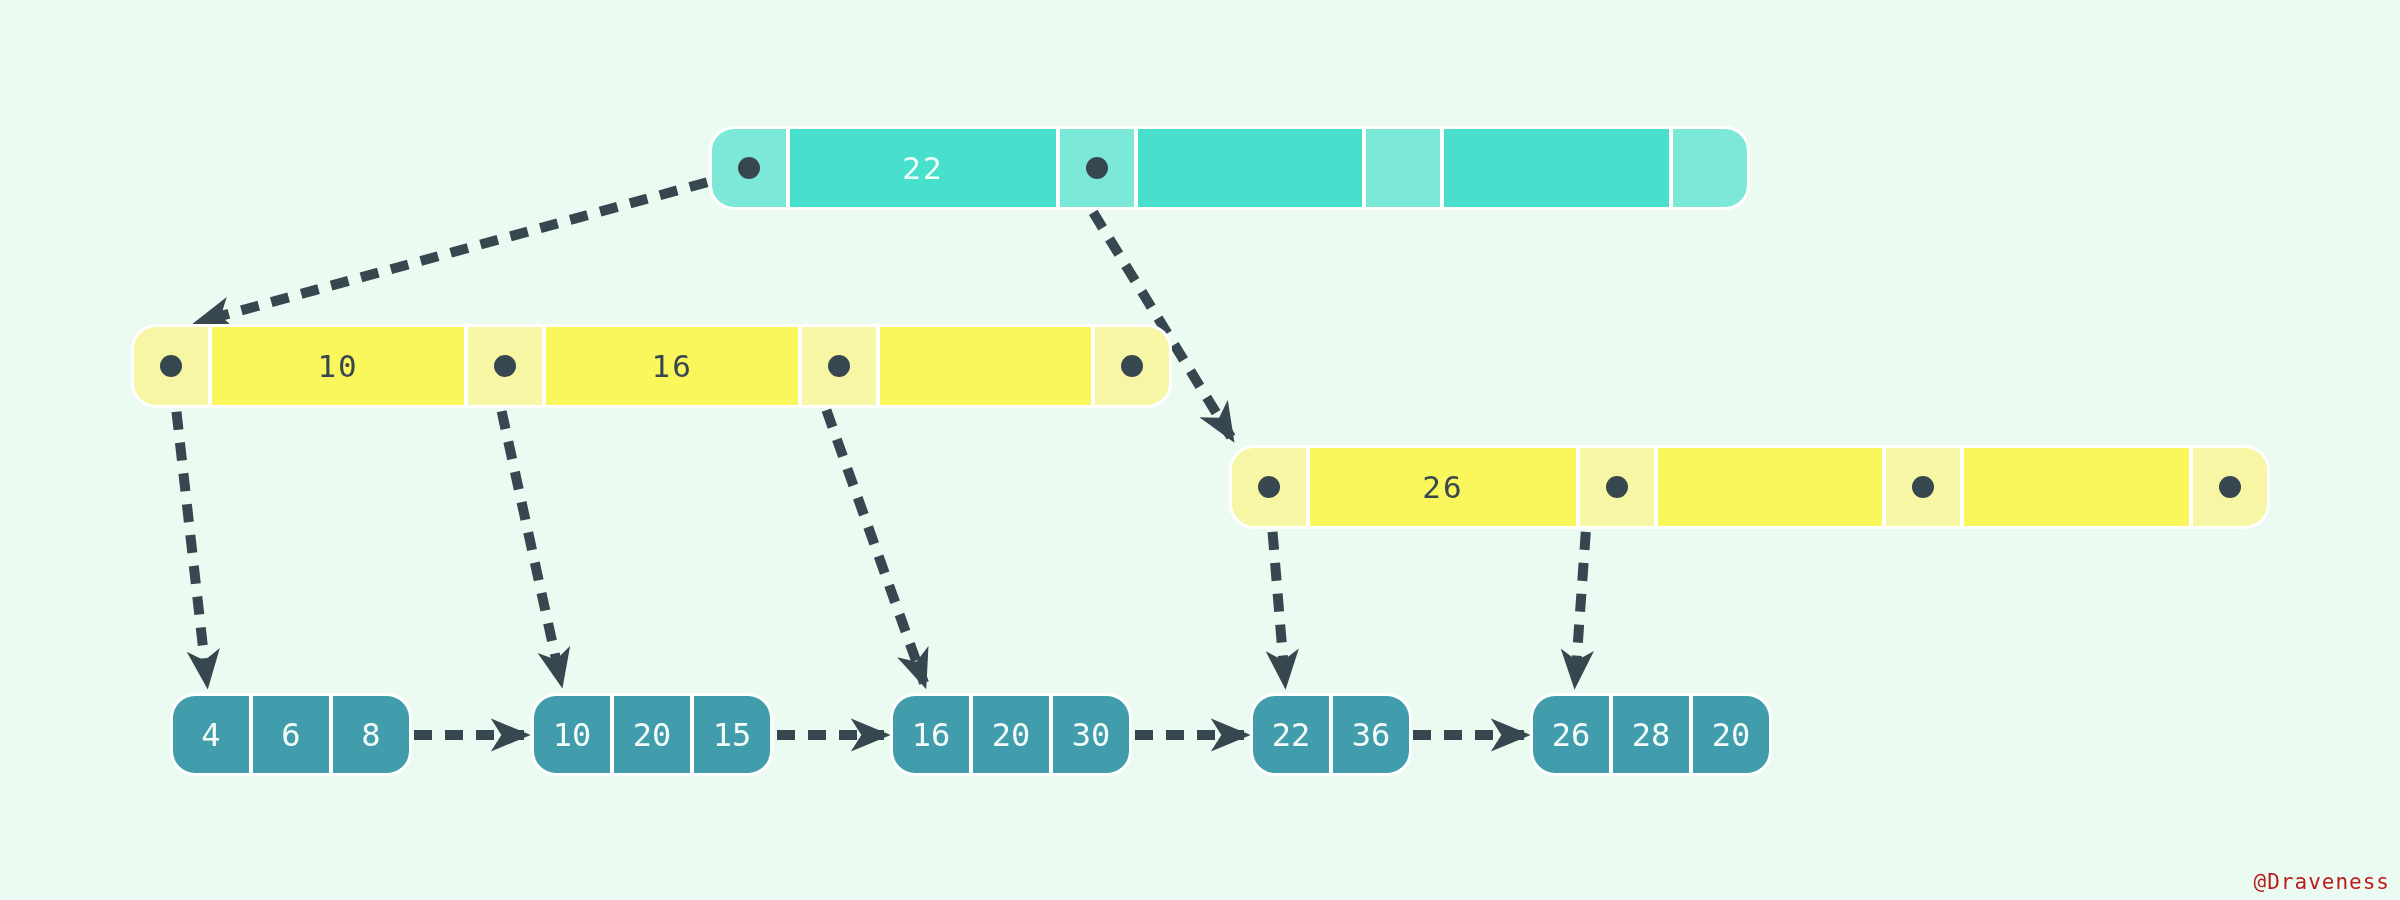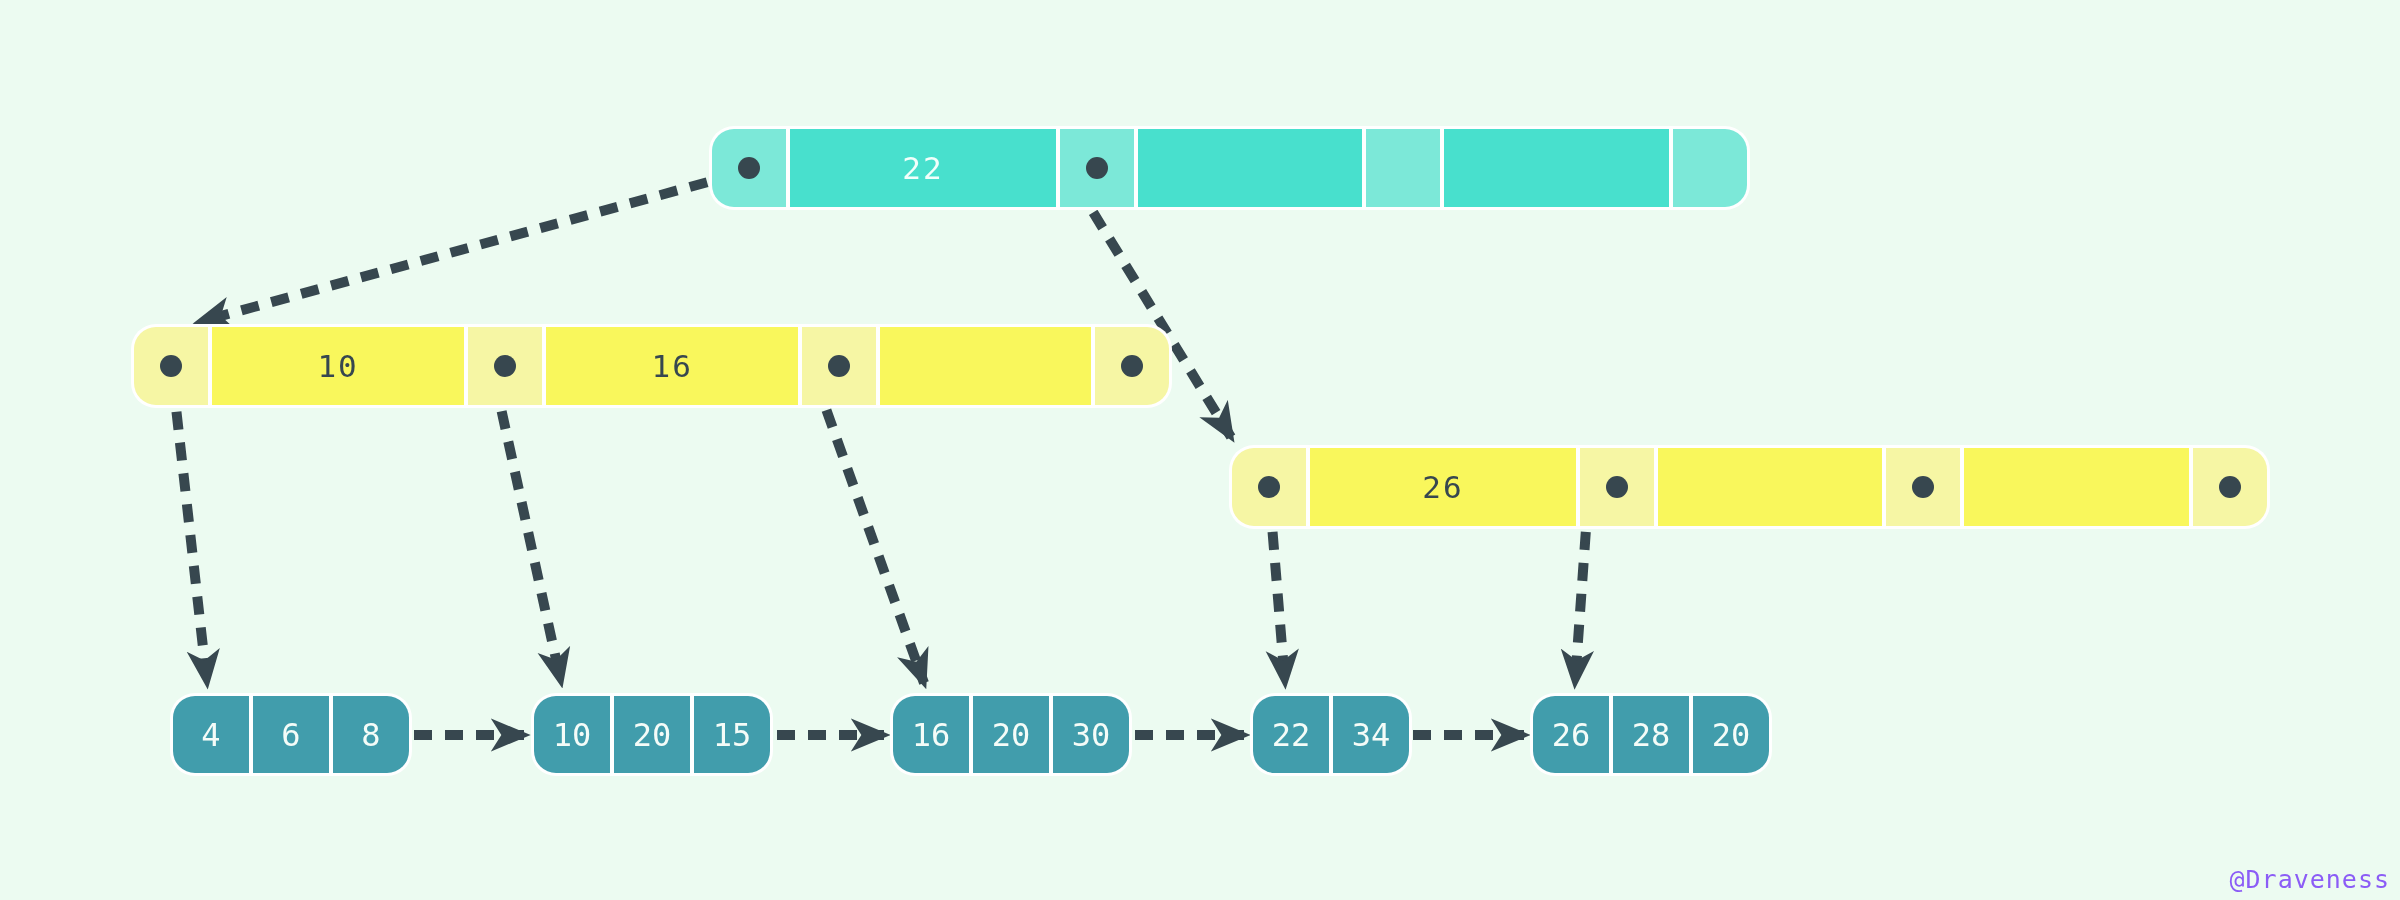--- a/index.html
+++ b/index.html
@@ -39,22 +39,22 @@
   path.arrow{
     stroke:#37474F;
     stroke-width:10;
     fill:none;
     stroke-dasharray:18 13;
     marker-end:url(#ah);
   }
   .watermark{
     position:absolute;
     right:10px;bottom:6px;
-    color:#8b5cf6;
-    font-size:25px;
+    color:#b91c1c;
+    font-size:21px;
     letter-spacing:1px;
   }
 </style>
 </head>
 <body>
 
 <div class="canvas">
 
   <svg class="arrows" width="2400" height="900" viewBox="0 0 2400 900">
     <defs>
@@ -138,21 +138,21 @@
   </div>
 
   <div class="node leaf-node" style="left:893px;top:696px;width:236px;height:77px;">
     <div class="cell">16</div>
     <div class="cell">20</div>
     <div class="cell">30</div>
   </div>
 
   <div class="node leaf-node" style="left:1253px;top:696px;width:156px;height:77px;">
     <div class="cell">22</div>
-    <div class="cell">34</div>
+    <div class="cell">36</div>
   </div>
 
   <div class="node leaf-node" style="left:1533px;top:696px;width:236px;height:77px;">
     <div class="cell">26</div>
     <div class="cell">28</div>
     <div class="cell">20</div>
   </div>
 
   <div class="watermark">@Draveness</div>
 </div>

